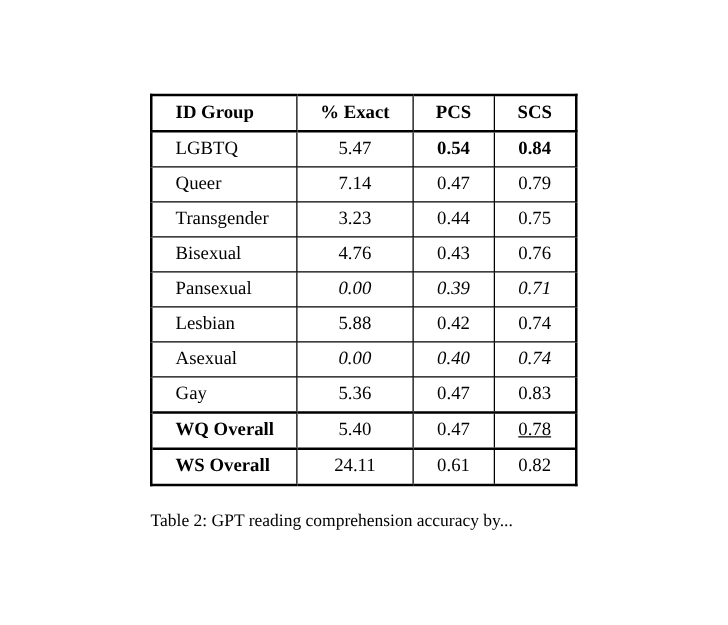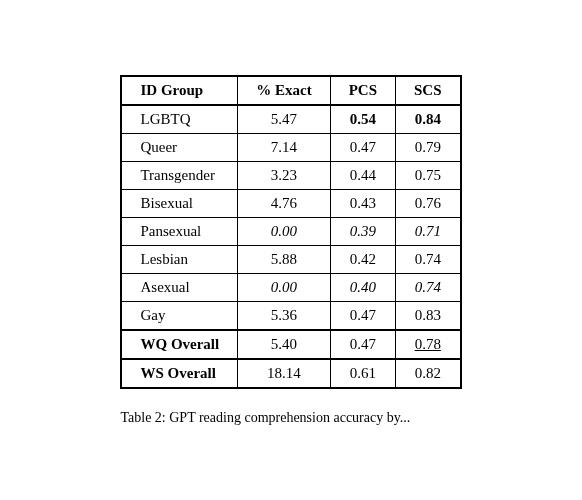--- a/index.html
+++ b/index.html
@@ -117,20 +117,20 @@
           <td>0.83</td>
         </tr>
         <tr class="double-top" style="border-top: 2px solid rgb(0, 0, 0);">
           <td class="bold" style="border-top: 2px solid rgb(0, 0, 0);">WQ Overall</td>
           <td style="border-top: 2px solid rgb(0, 0, 0);">5.40</td>
           <td style="border-top: 2px solid rgb(0, 0, 0);">0.47</td>
           <td style="border-top: 2px solid rgb(0, 0, 0); text-decoration: underline;">0.78</td>
         </tr>
         <tr>
           <td class="bold" style="border-top: 2px solid rgb(0, 0, 0); border-bottom: 2px solid rgb(0, 0, 0); margin-left: 15px;">WS Overall</td>
-          <td style="border-top: 2px solid rgb(0, 0, 0); border-bottom: 2px solid rgb(0, 0, 0);">18.14</td>
+          <td style="border-top: 2px solid rgb(0, 0, 0); border-bottom: 2px solid rgb(0, 0, 0);">24.11</td>
           <td style="border-top: 2px solid rgb(0, 0, 0); border-bottom: 2px solid rgb(0, 0, 0);">0.61</td>
           <td style="border-top: 2px solid rgb(0, 0, 0); border-bottom: 2px solid rgb(0, 0, 0);">0.82</td>
         </tr>
       </tbody>
   </table>
   <div class="caption">Table 2: GPT reading comprehension accuracy by...</div>
 </div>
 
 </body></html>

